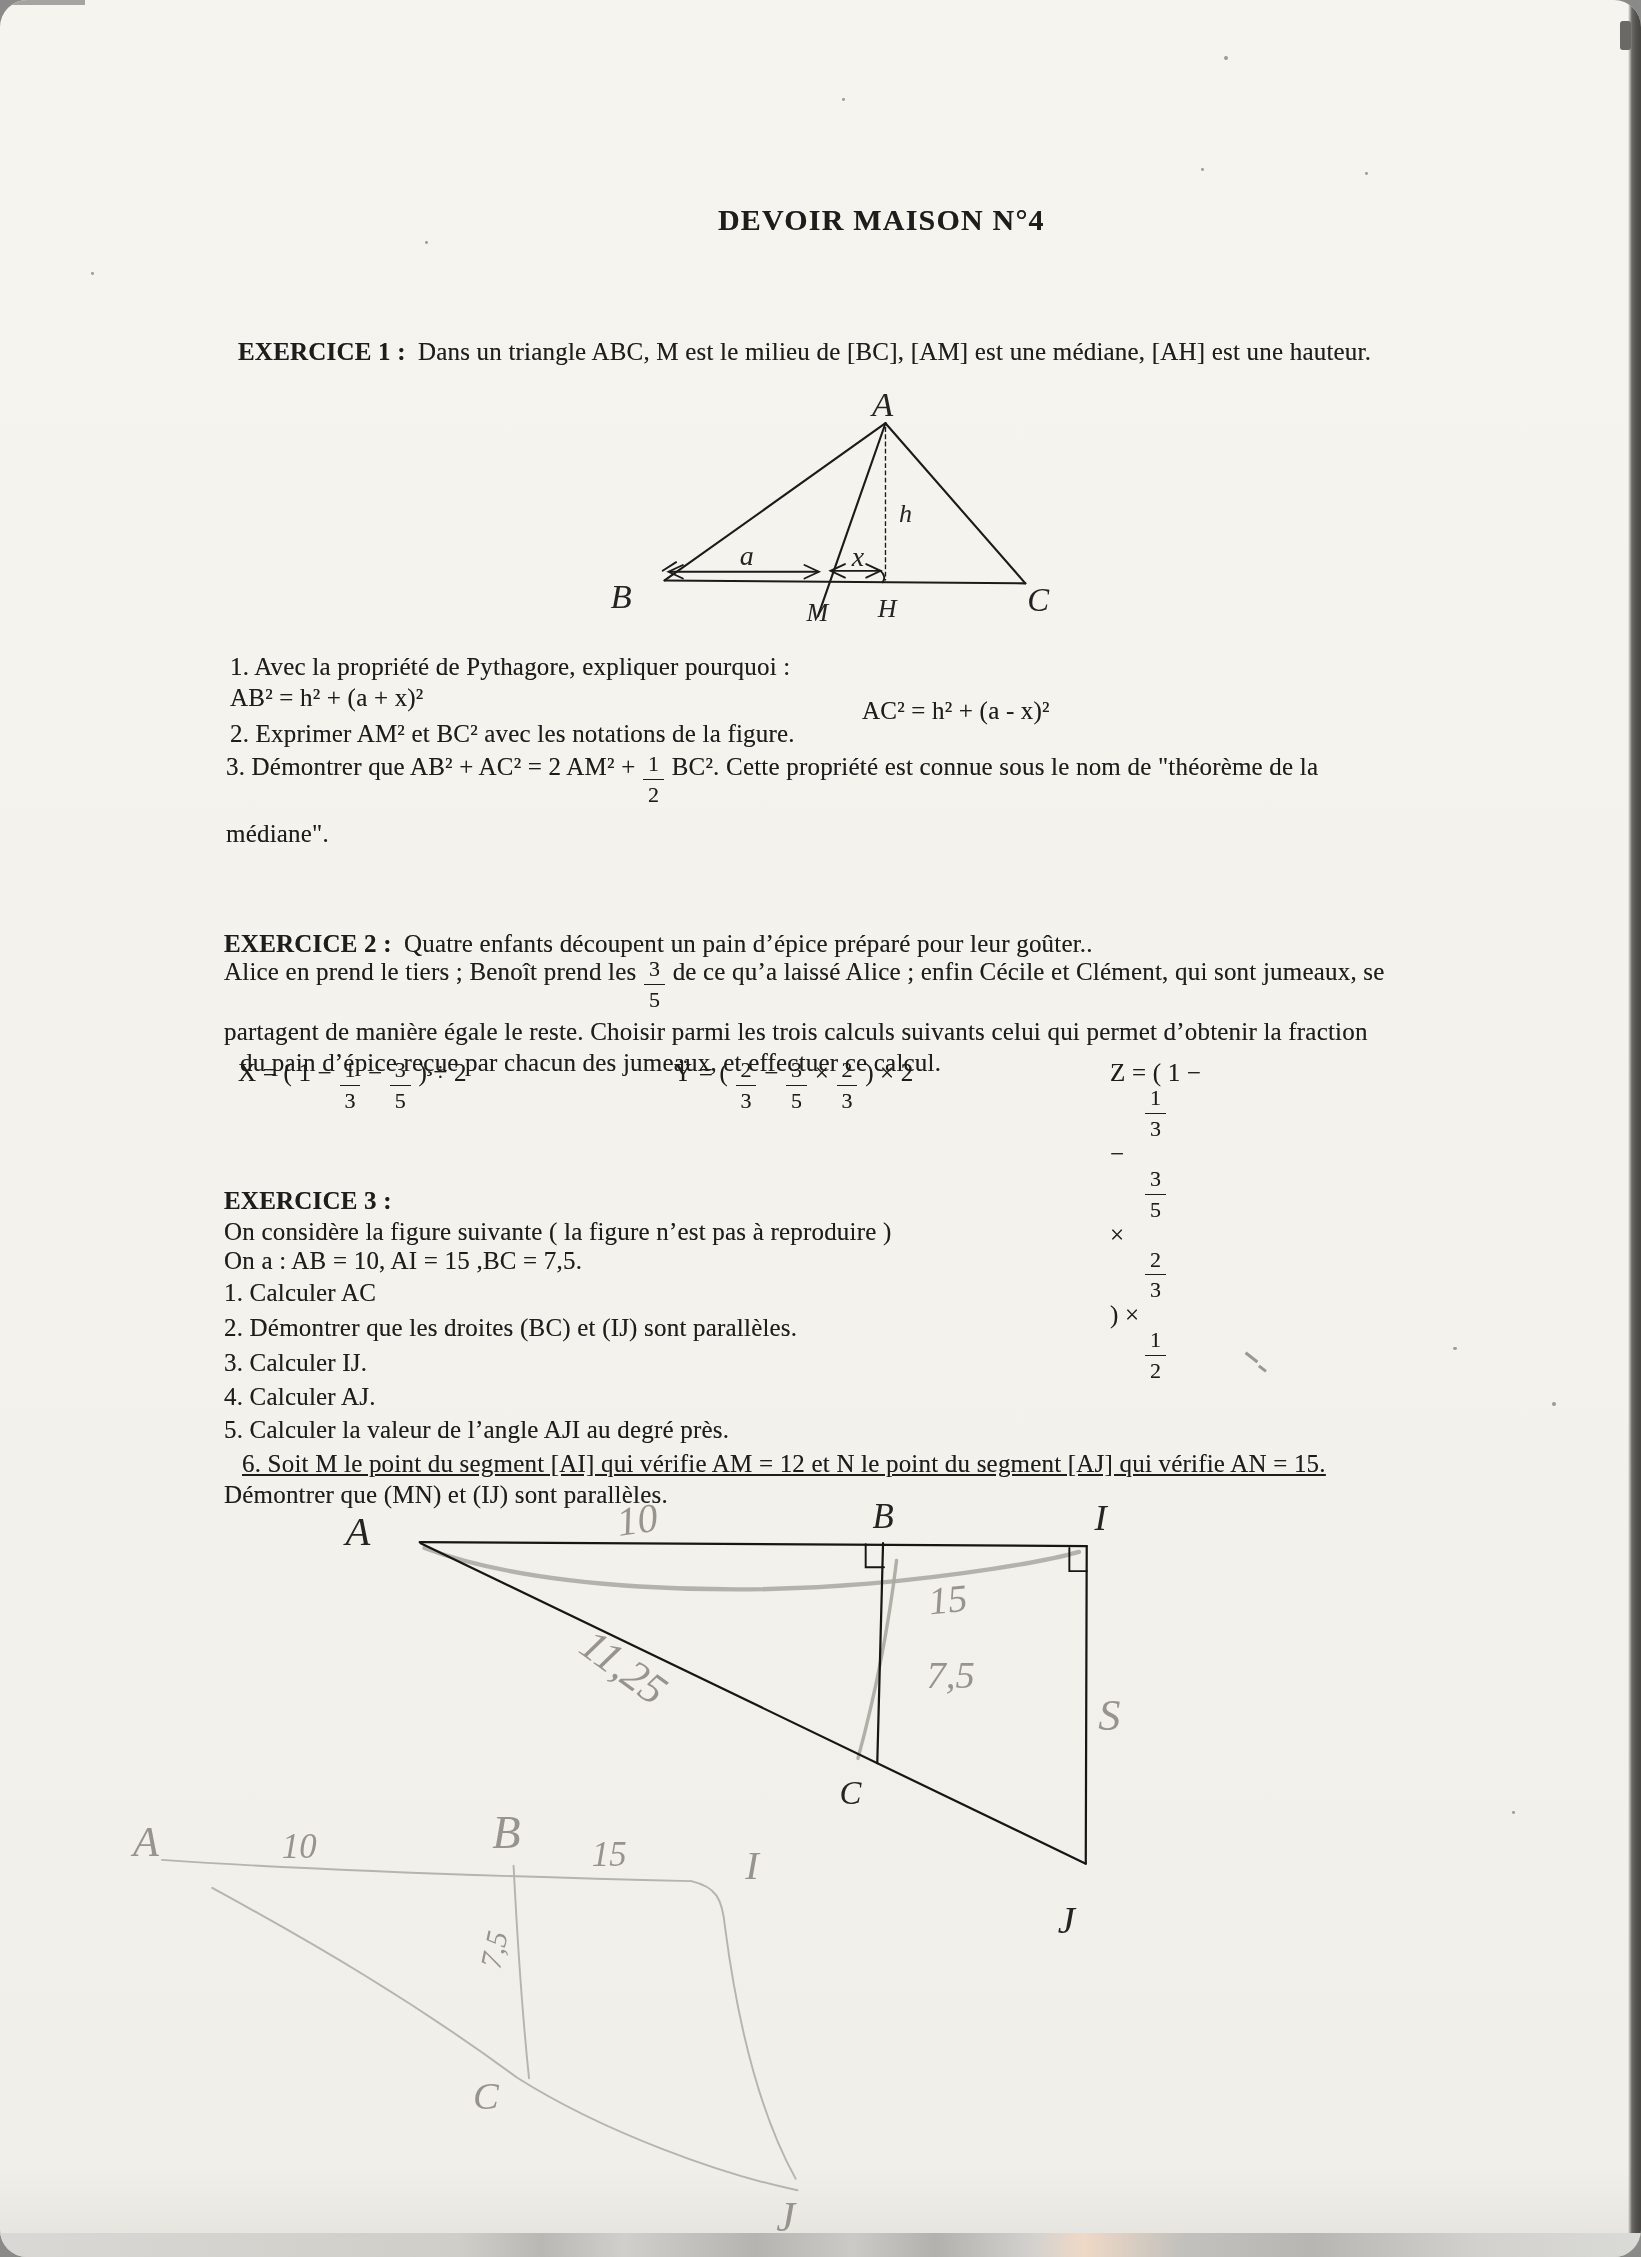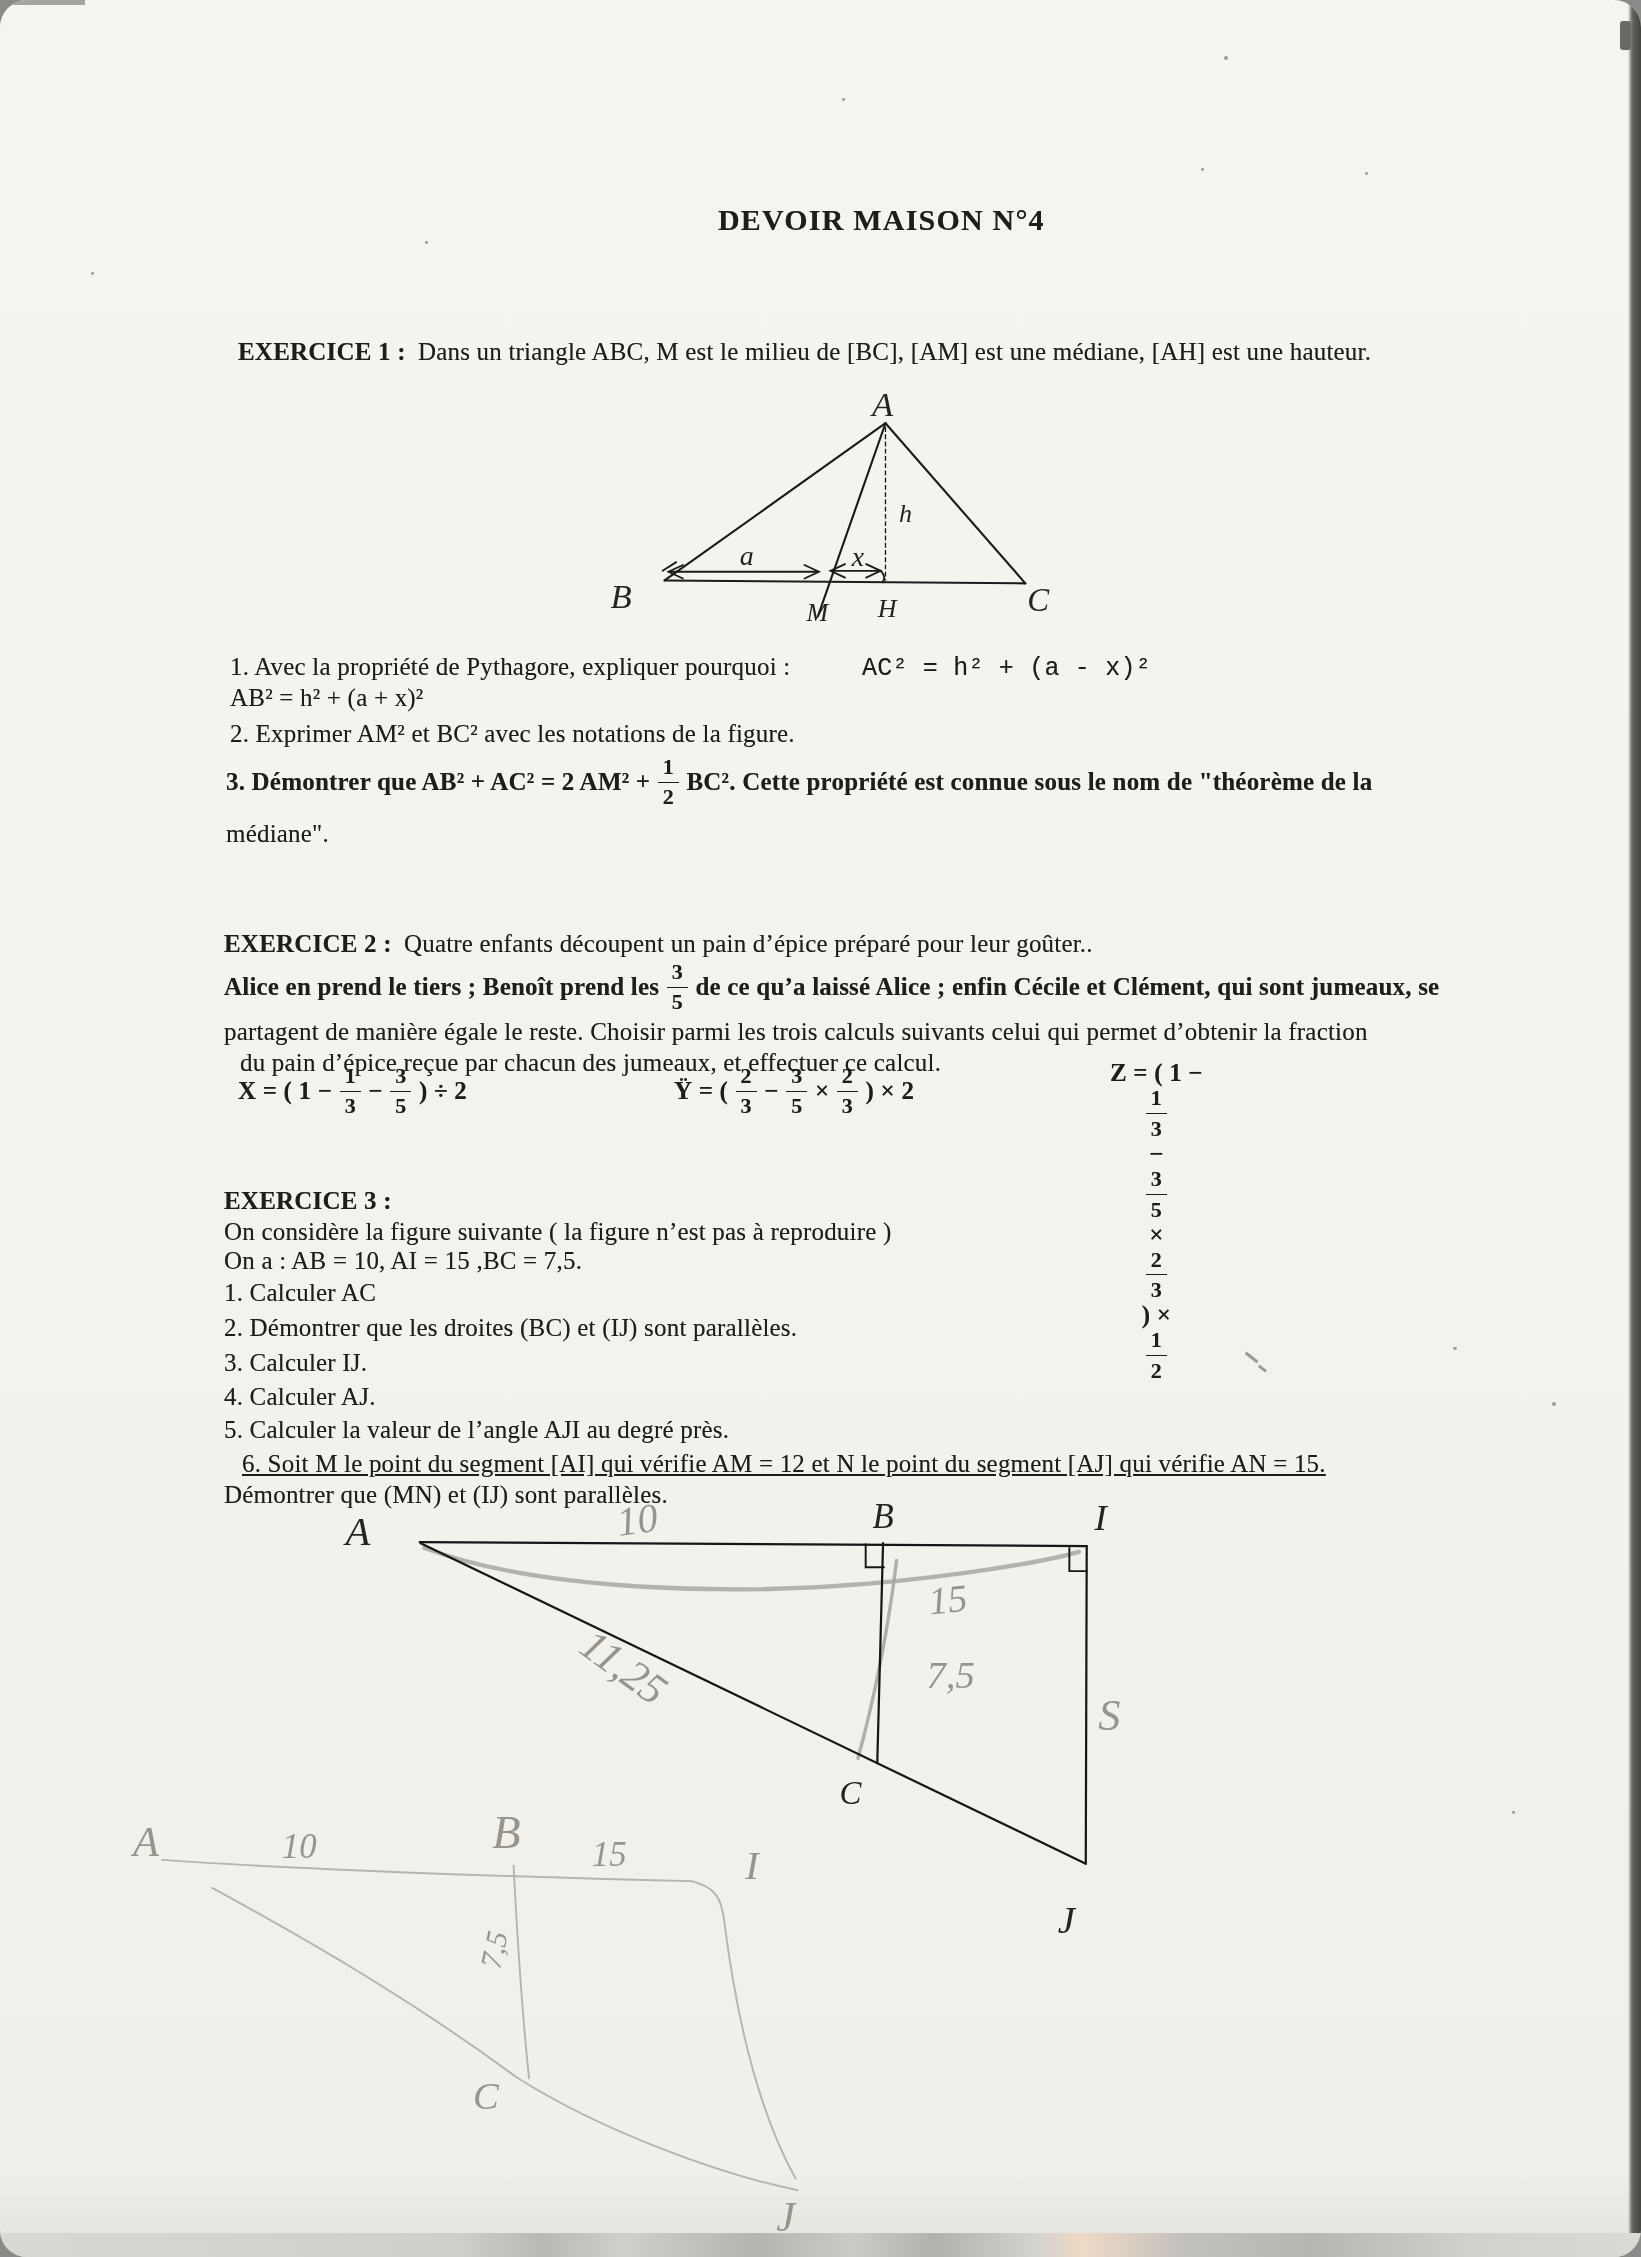--- a/index.html
+++ b/index.html
@@ -3,22 +3,22 @@
 <meta charset="utf-8">
 <style>
   html,body{margin:0;padding:0;background:#8a8a88;}
   .page{
     position:relative;width:1641px;height:2257px;overflow:hidden;
     background:linear-gradient(180deg,#f5f4ef 0%,#f3f2ed 55%,#f0efe9 96%,#e3e2dc 100%);
     font-family:"Liberation Serif",serif;color:#1e1d1b;border-radius:27px;
   }
   .line{position:absolute;white-space:nowrap;font-size:25px;letter-spacing:0.2px;
         text-shadow:0 0 0.6px rgba(25,25,25,.45);}
-  .row{position:absolute;display:flex;align-items:center;white-space:nowrap;
-       font-size:25px;letter-spacing:0.2px;text-shadow:0 0 0.6px rgba(25,25,25,.45);font-weight:bold;}
+  .row{position:absolute;display:flex;white-space:nowrap;
+       font-size:25px;letter-spacing:0.2px;text-shadow:0 0 0.6px rgba(25,25,25,.45);}
   .b{font-weight:bold;}
   .title{font-weight:bold;font-size:30px;letter-spacing:1.2px;}
   .frac{display:inline-flex;flex-direction:column;align-items:center;line-height:1;
         margin:0 7.7px;font-size:22px;}
   .frac .num{padding:0 4.8px 3.9px;}
   .frac .den{border-top:1.9px solid #1e1d1b;padding:3.9px 4.8px 0;}
   .gap{margin:0 5.8px;}
   svg text{font-family:"Liberation Serif",serif;}
   .ink-hw{font-style:italic;fill:#252423;}
   .pencil-hw{font-style:italic;fill:#97948e;}
@@ -84,21 +84,21 @@
     <text class="ink-hw" x="444" y="253" font-size="34">C</text>
     <text class="ink-hw" x="215" y="263" font-size="27">M</text>
     <text class="ink-hw" x="289" y="259" font-size="27">H</text>
     <text class="ink-hw" x="146" y="205" font-size="29">a</text>
     <text class="ink-hw" x="262" y="206" font-size="29">x</text>
     <text class="ink-hw" x="311" y="160" font-size="27">h</text>
   </svg>
 
   <div class="line" style="left:230px;top:653px;">1. Avec la propriété de Pythagore, expliquer pourquoi :</div>
   <div class="line" style="left:230px;top:684px;">AB² = h² + (a + x)²</div>
-  <div class="line" style="left:862px;top:654px;font-family:Liberation Mono, monospace;">AC² = h² + (a - x)²</div>
+  <div class="line" style="left:862px;top:697px;">AC² = h² + (a - x)²</div>
   <div class="line" style="left:230px;top:720px;">2. Exprimer AM² et BC² avec les notations de la figure.</div>
 
   <div class="row" style="left:226px;top:753px;height:58px;">
     <span>3. Démontrer que AB² + AC² = 2 AM² +</span>
     <span class="frac">
       <span class="num">1</span>
       <span class="den">2</span>
     </span>
     <span>BC². Cette propriété est connue sous le nom de "théorème de la</span>
   </div>

